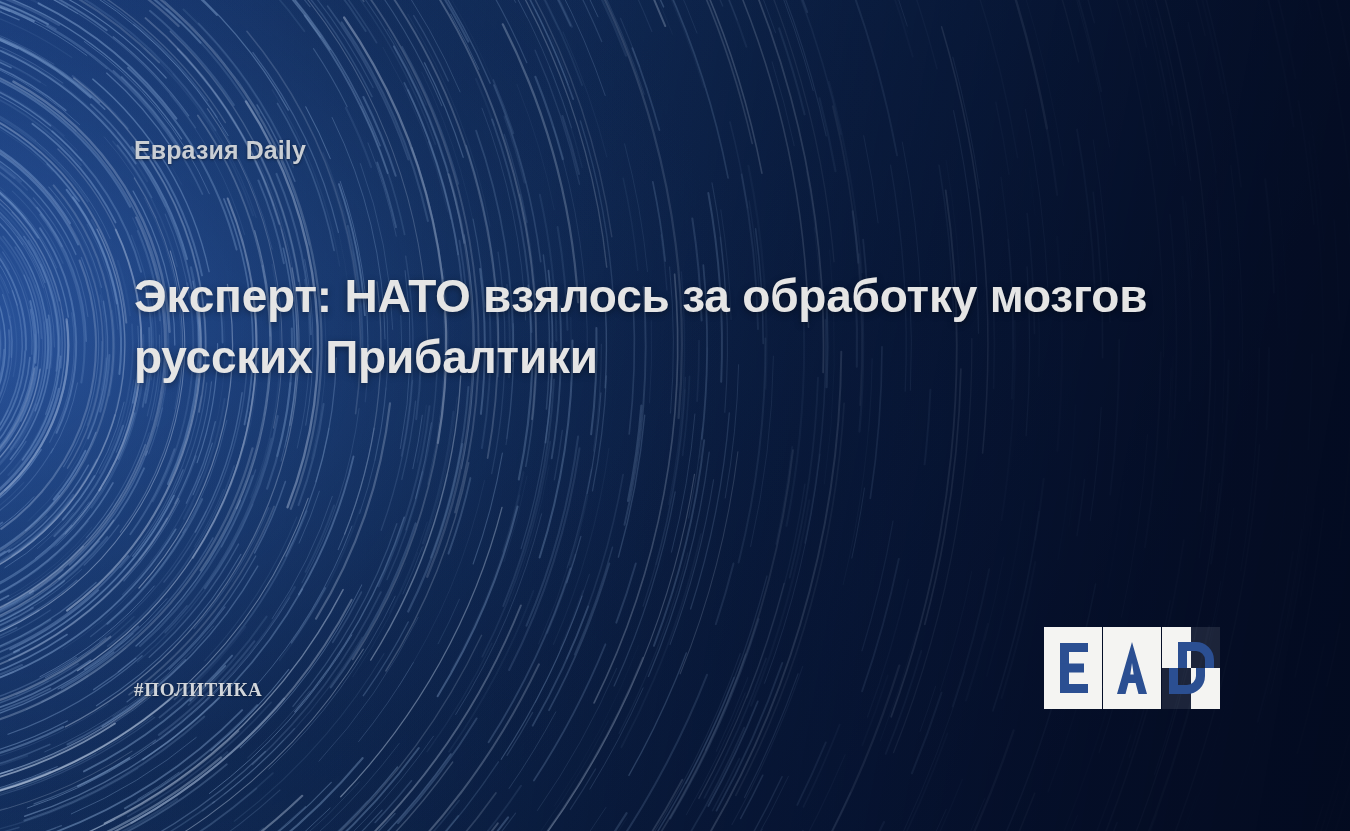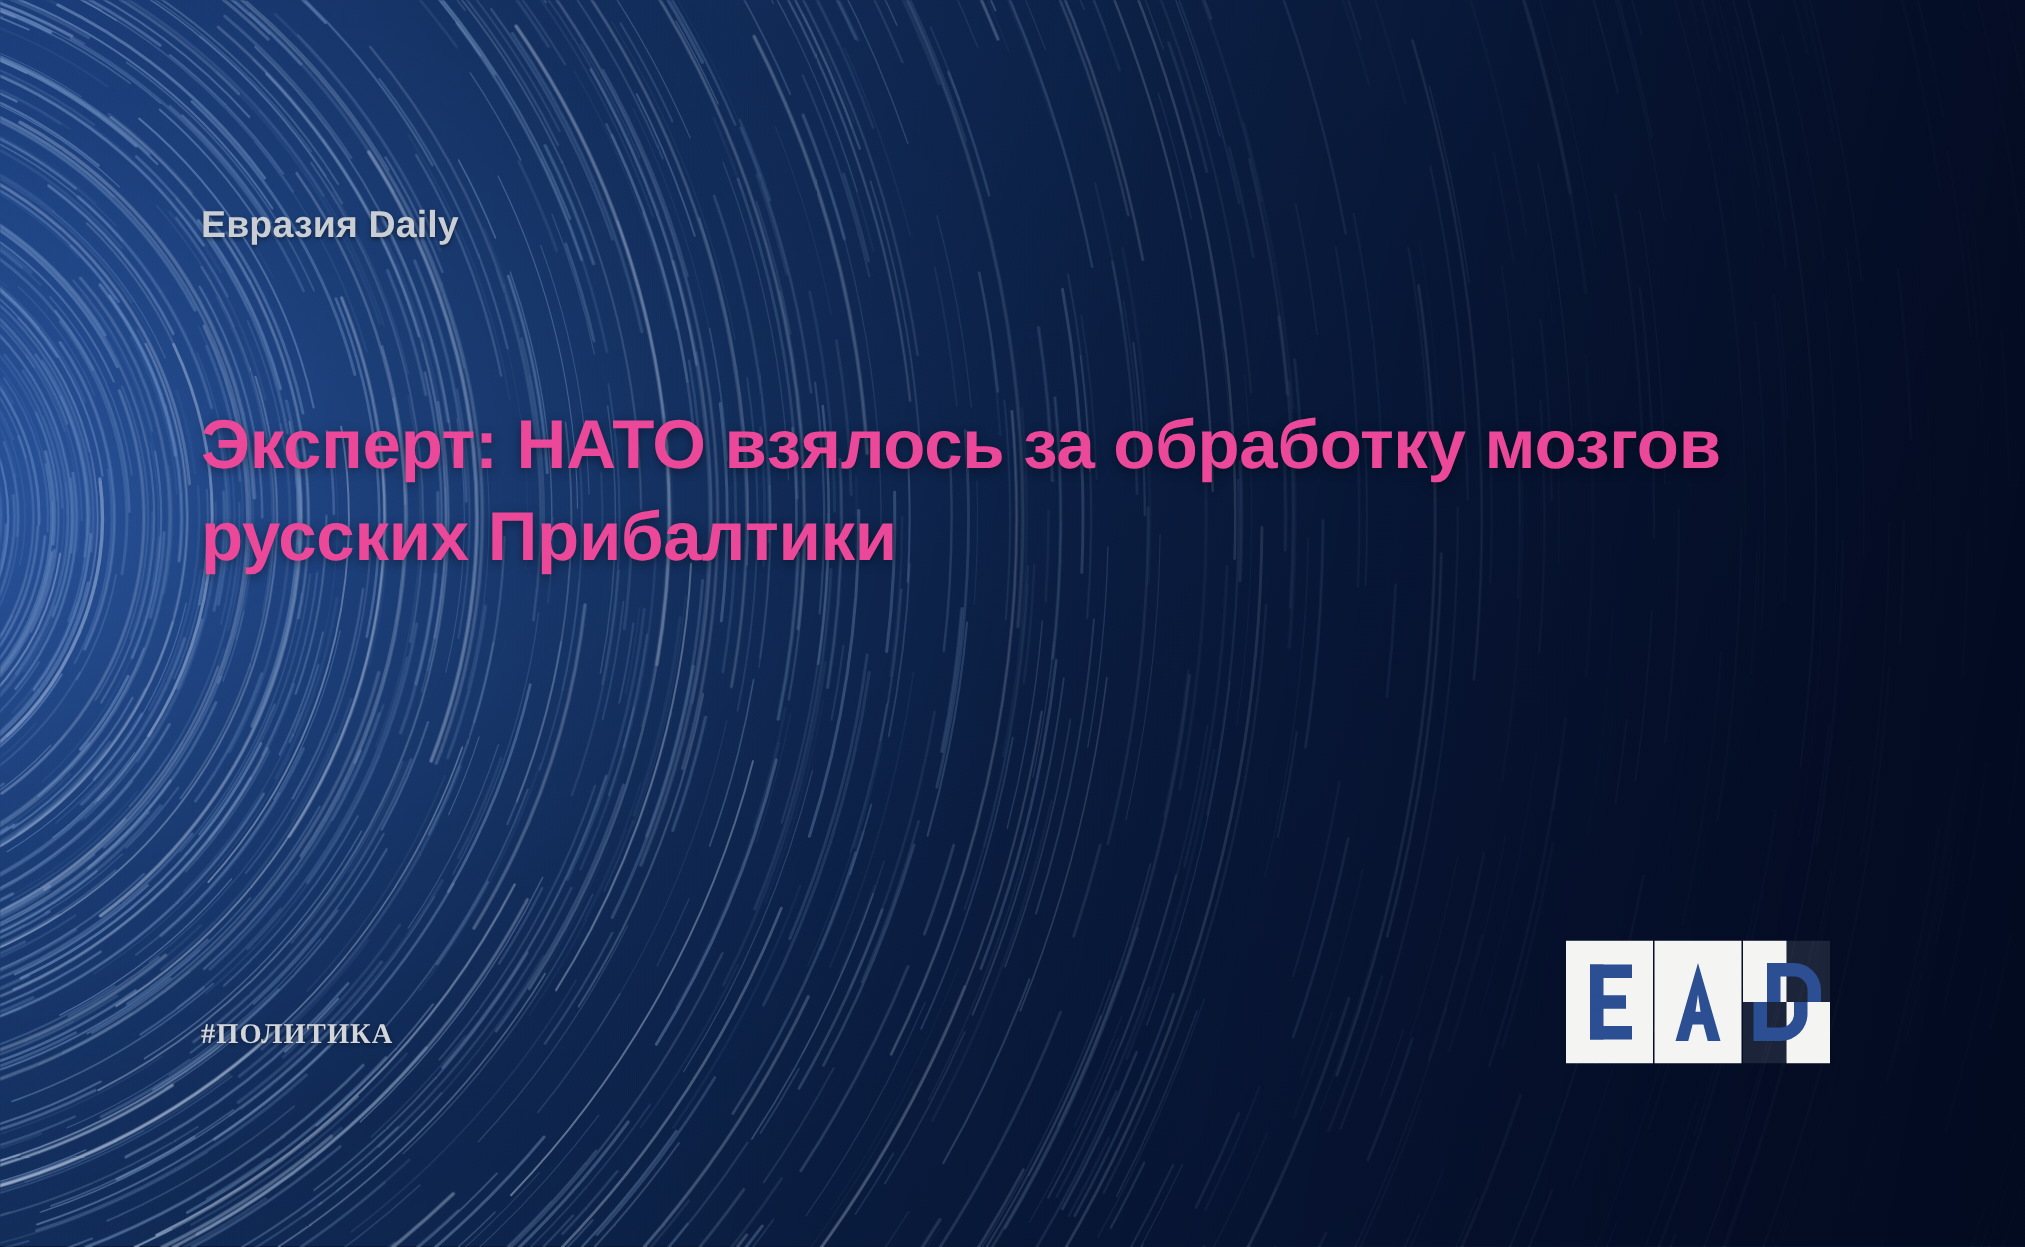--- a/index.html
+++ b/index.html
@@ -70,21 +70,21 @@
 
   .headline {
     position: absolute;
     left: 134px;
     top: 266px;
     width: 1020px;
     margin: 0;
     font-size: 46px;
     line-height: 1.33;
     font-weight: bold;
-    color: #ec4899;
+    color: #e5e5e5;
     letter-spacing: -0.2px;
     text-shadow: 0 2px 7px rgba(0,0,0,0.40);
   }
 
   .category {
     position: absolute;
     left: 134px;
     top: 679px;
     font-size: 19px;
     font-weight: bold;

